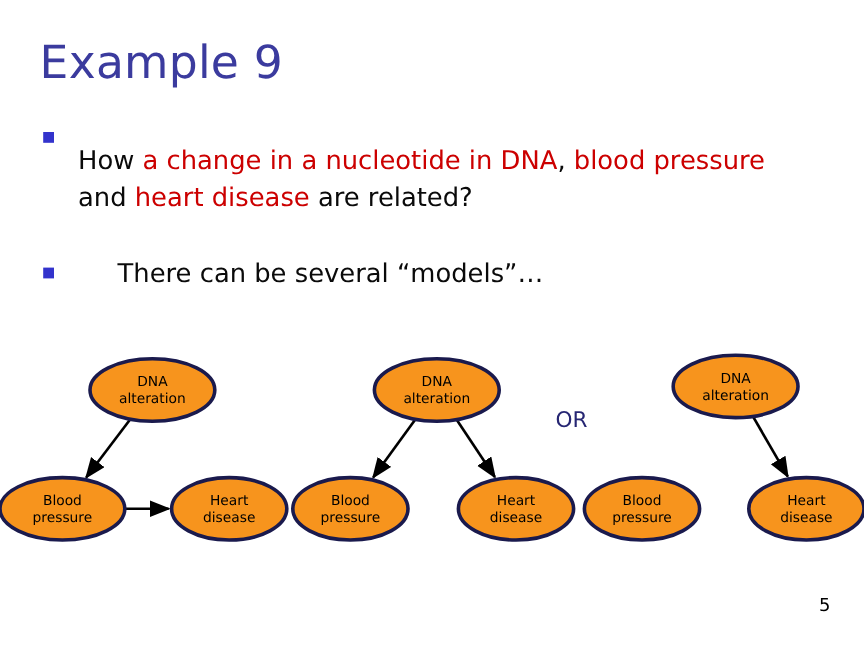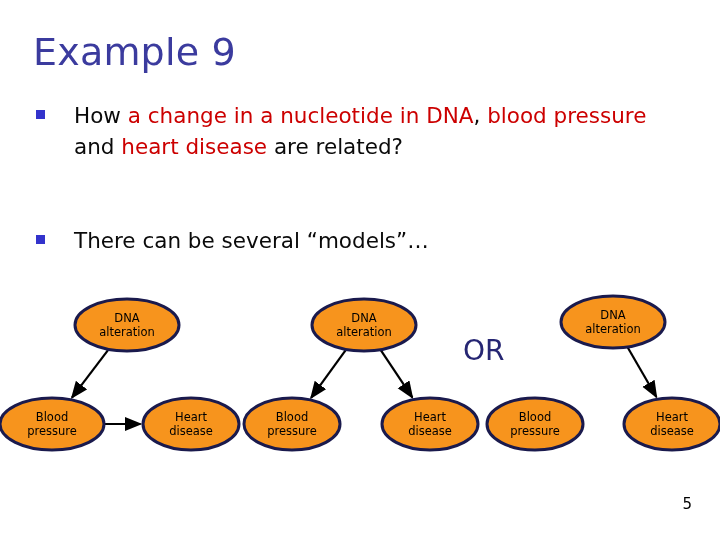--- a/index.html
+++ b/index.html
@@ -34,22 +34,22 @@
   }
 
   
   .bullet-row {
     position: absolute;
     left: 36px;
     width: 660px;
     display: flex;
     align-items: flex-start;
   }
-  #bullet-1 { top: 100px; }
-  #bullet-2 { top: 225px; }
+  #bullet-1 { top: 100px; flex-direction: column; }
+  #bullet-2 { top: 213px; gap: 24px; }
 
   .bullet-marker {
     width: 9px;
     height: 9px;
     background: #3333cc;
     flex: 0 0 auto;
     margin-top: 10px;
     margin-right: 0;
   }
   .bullet-text {
@@ -82,21 +82,21 @@
     font-size: 11.5px;
     line-height: 14px;
     color: #000000;
     pointer-events: none;
     white-space: nowrap;
   }
   #or-connector {
     position: absolute;
     left: 463px;
     top: 339px;
-    font-size: 28px;
+    font-size: 18px;
     line-height: 24px;
     color: #262673;
   }
 
   
   #page-number {
     position: absolute;
     right: 28px;
     bottom: 27px;
     font-size: 15px;

